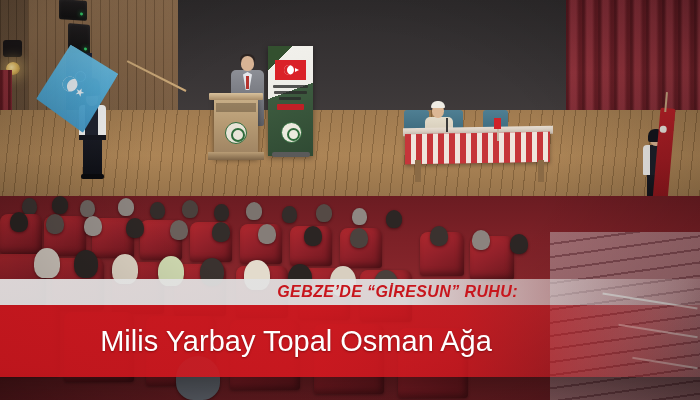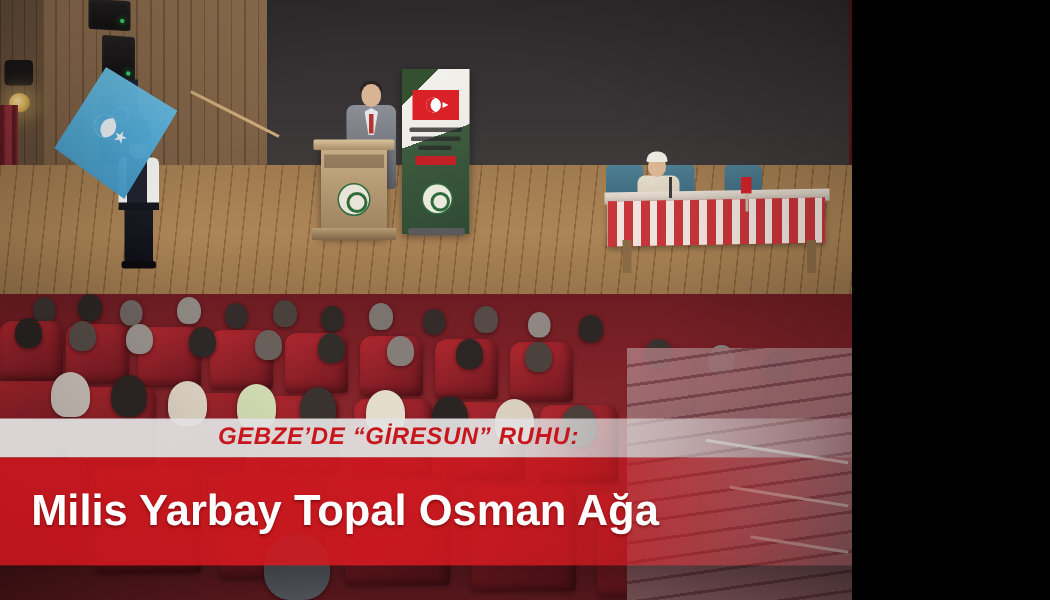--- a/index.html
+++ b/index.html
@@ -7,21 +7,21 @@
     margin: 0;
     padding: 0;
     background: #000;
   }
   body {
     font-family: "Liberation Sans", sans-serif;
   }
 
   #stage {
     position: relative;
-    width: 568px;
+    width: 700px;
     height: 400px;
     overflow: hidden;
     background: #1a1416;
   }
 
   
   .photo {
     position: absolute;
     inset: 0;
     overflow: hidden;
@@ -602,21 +602,21 @@
       rgba(206,24,31,.05) 100%);
     display: flex;
     flex-direction: column;
     align-items: center;
     justify-content: center;
     padding-right: 108px;
     box-sizing: border-box;
   }
   .headline-line {
     font-family: "Liberation Sans", sans-serif;
-    font-weight: bold;
+    font-weight: normal;
     font-size: 29px;
     line-height: 33px;
     color: #ffffff;
     white-space: nowrap;
     text-shadow: 0 1px 2px rgba(90,0,4,.55);
   }
   .headline-line.l2 { font-size: 29px; }
 
   .bottom-shade {
     position: absolute;

